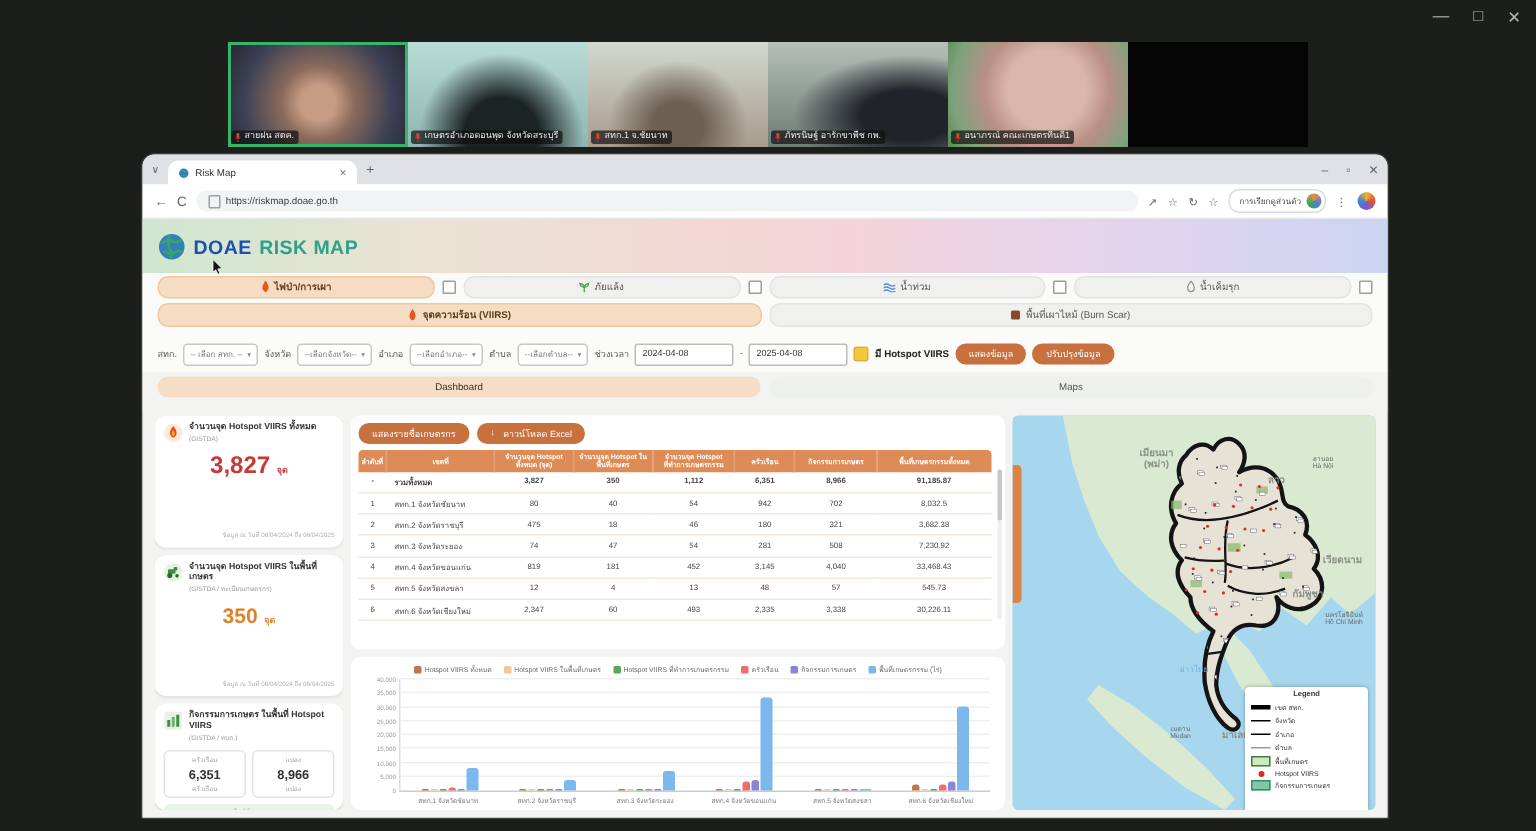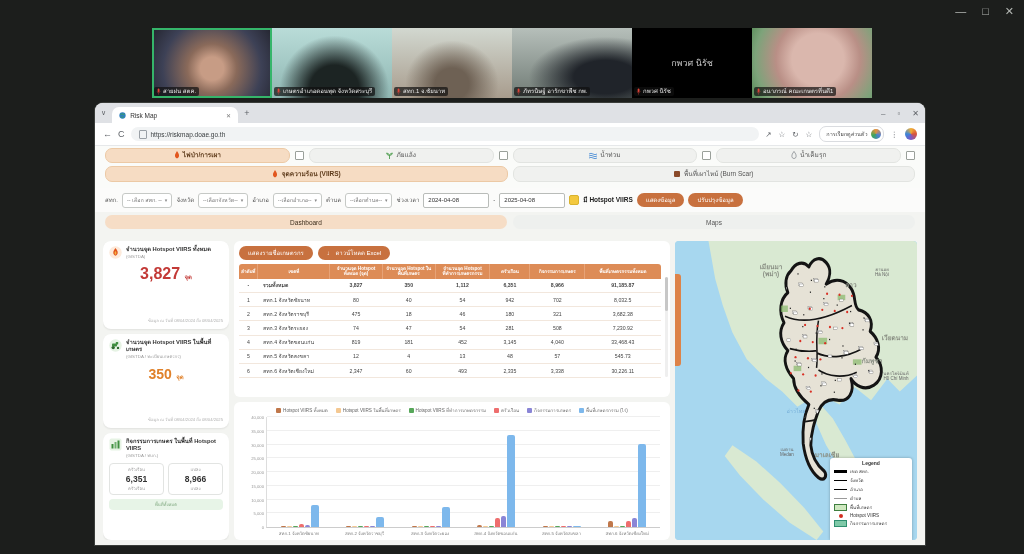--- a/index.html
+++ b/index.html
@@ -178,30 +178,20 @@
   </div>
   <div class="tile t4">
     <div class="name-chip">
       <svg class="mic-ico" viewBox="0 0 6 8">
           <rect x="2" y="0.5" width="2.2" height="4" rx="1.1" fill="#e04438"></rect>
           <path d="M1 4.2 Q3 6.4 5.2 4.2 M3.1 6.2 V7.6" stroke="#e04438" stroke-width=".7" fill="none"></path>
         </svg>
       <span>ภัทรนิษฐ์ อารักขาพืช กพ.</span>
     </div>
   </div>
-  <div class="tile t5">
-    <div class="center-name">กพวศ นิรัช</div>
-    <div class="name-chip">
-      <svg class="mic-ico" viewBox="0 0 6 8">
-          <rect x="2" y="0.5" width="2.2" height="4" rx="1.1" fill="#e04438"></rect>
-          <path d="M1 4.2 Q3 6.4 5.2 4.2 M3.1 6.2 V7.6" stroke="#e04438" stroke-width=".7" fill="none"></path>
-        </svg>
-      <span>กพวศ นิรัช</span>
-    </div>
-  </div>
   <div class="tile t6">
     <div class="name-chip">
       <svg class="mic-ico" viewBox="0 0 6 8">
           <rect x="2" y="0.5" width="2.2" height="4" rx="1.1" fill="#e04438"></rect>
           <path d="M1 4.2 Q3 6.4 5.2 4.2 M3.1 6.2 V7.6" stroke="#e04438" stroke-width=".7" fill="none"></path>
         </svg>
       <span>อนาภรณ์ คณะเกษตรที่นดี1</span>
     </div>
   </div>
 </div>
@@ -239,20 +229,31 @@
       <div class="profile-pill">
         <span>การเรียกดูส่วนตัว</span>
         <span class="pav"></span>
       </div>
       <span>⋮</span>
       <span class="pav2"></span>
     </div>
   </div>
 
   <div class="page">
+    <div class="hdr">
+      <svg class="logo" viewBox="0 0 20 20">
+          <circle cx="10" cy="10" r="9" fill="#2f7fc1"></circle>
+          <path d="M3 8 Q6 4 10 6 Q14 8 17 5 M4 13 Q8 16 12 14 Q15 12.5 17.5 13.5 M8 2 Q7 8 9 12 Q10.5 15 9 18" stroke="#3aa55c" stroke-width="2" fill="none"></path>
+        </svg>
+      <span class="t-doae">DOAE</span>
+      <span class="t-risk">RISK MAP</span>
+      <svg class="cursor" viewBox="0 0 8 10">
+          <path d="M1 0 L7 6 L4.2 6.3 L5.6 9.2 L4.2 9.8 L2.9 6.9 L1 8.4 Z" fill="#111" stroke="#fff" stroke-width=".5"></path>
+        </svg>
+    </div>
 
     <div class="mtabs">
       <div class="mtab on">
         <svg width="6" height="8" viewBox="0 0 6 8">
             <path d="M3 0 Q4.6 2 4.9 3.6 Q5.6 6.4 3 7.6 Q.4 6.4 1.1 3.6 Q1.6 2 3 0Z" fill="#e2571e"></path>
           </svg>
         <span>ไฟป่า/การเผา</span>
       </div>
       <span class="chk"></span>
       <div class="mtab">

